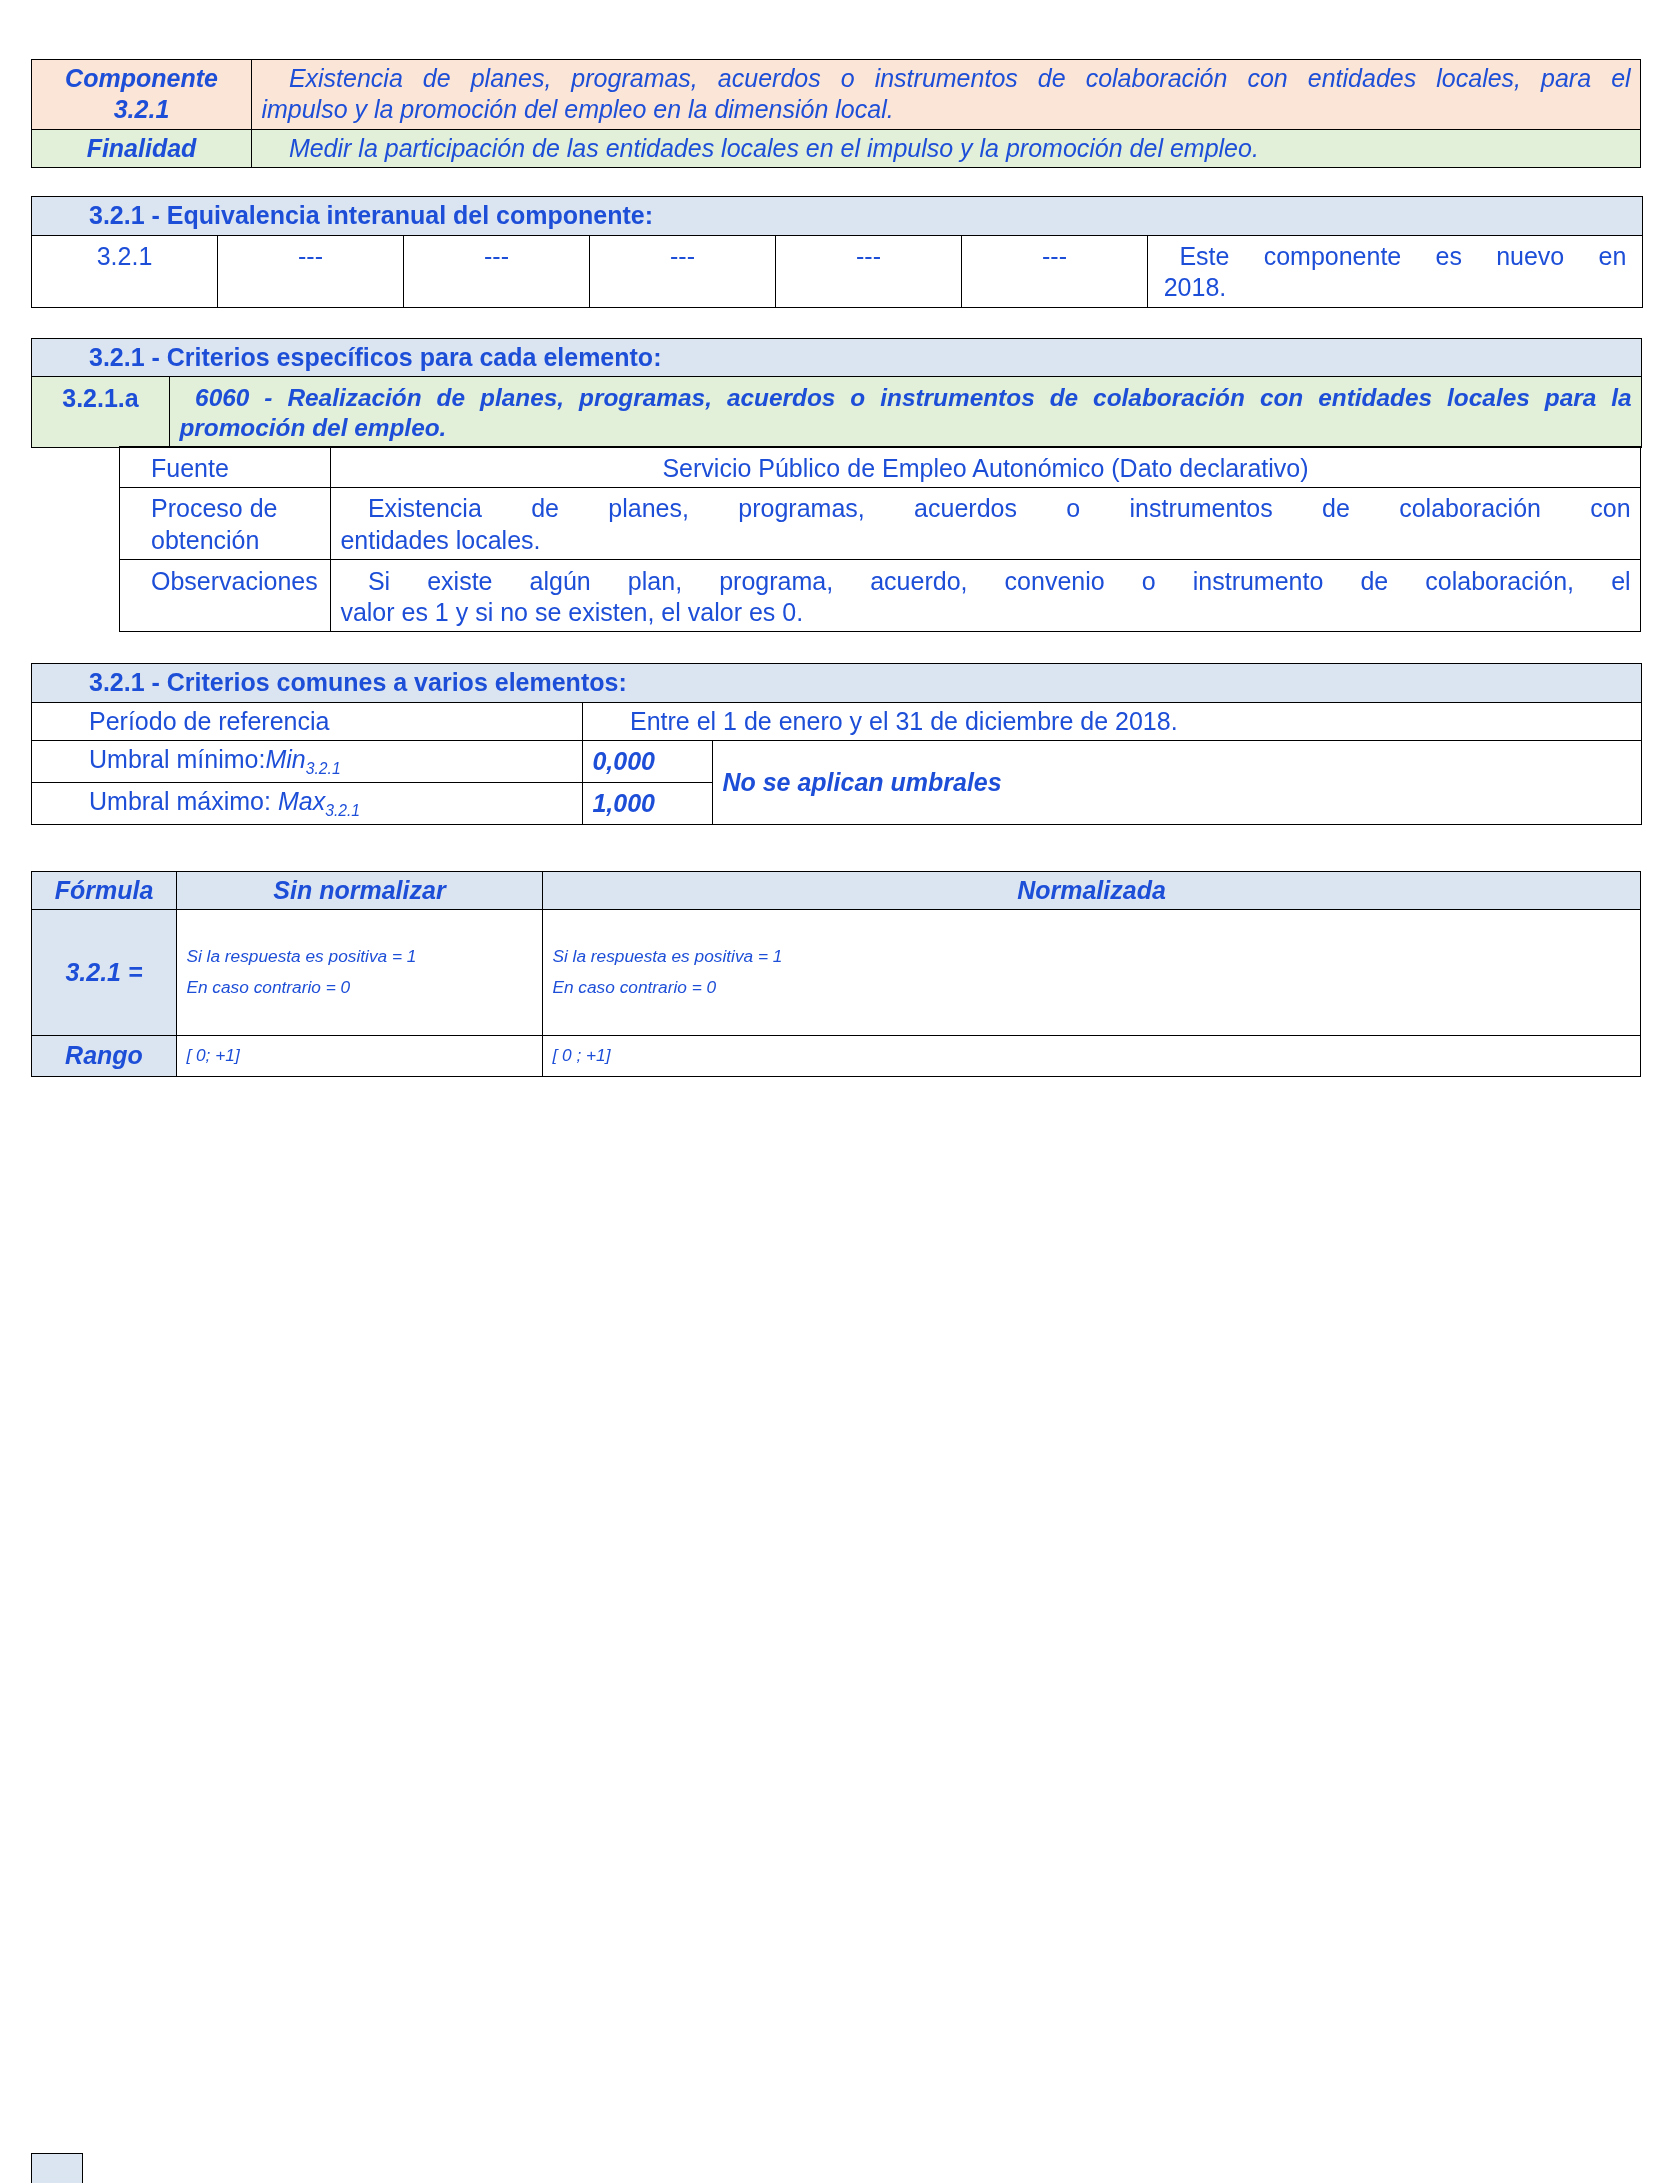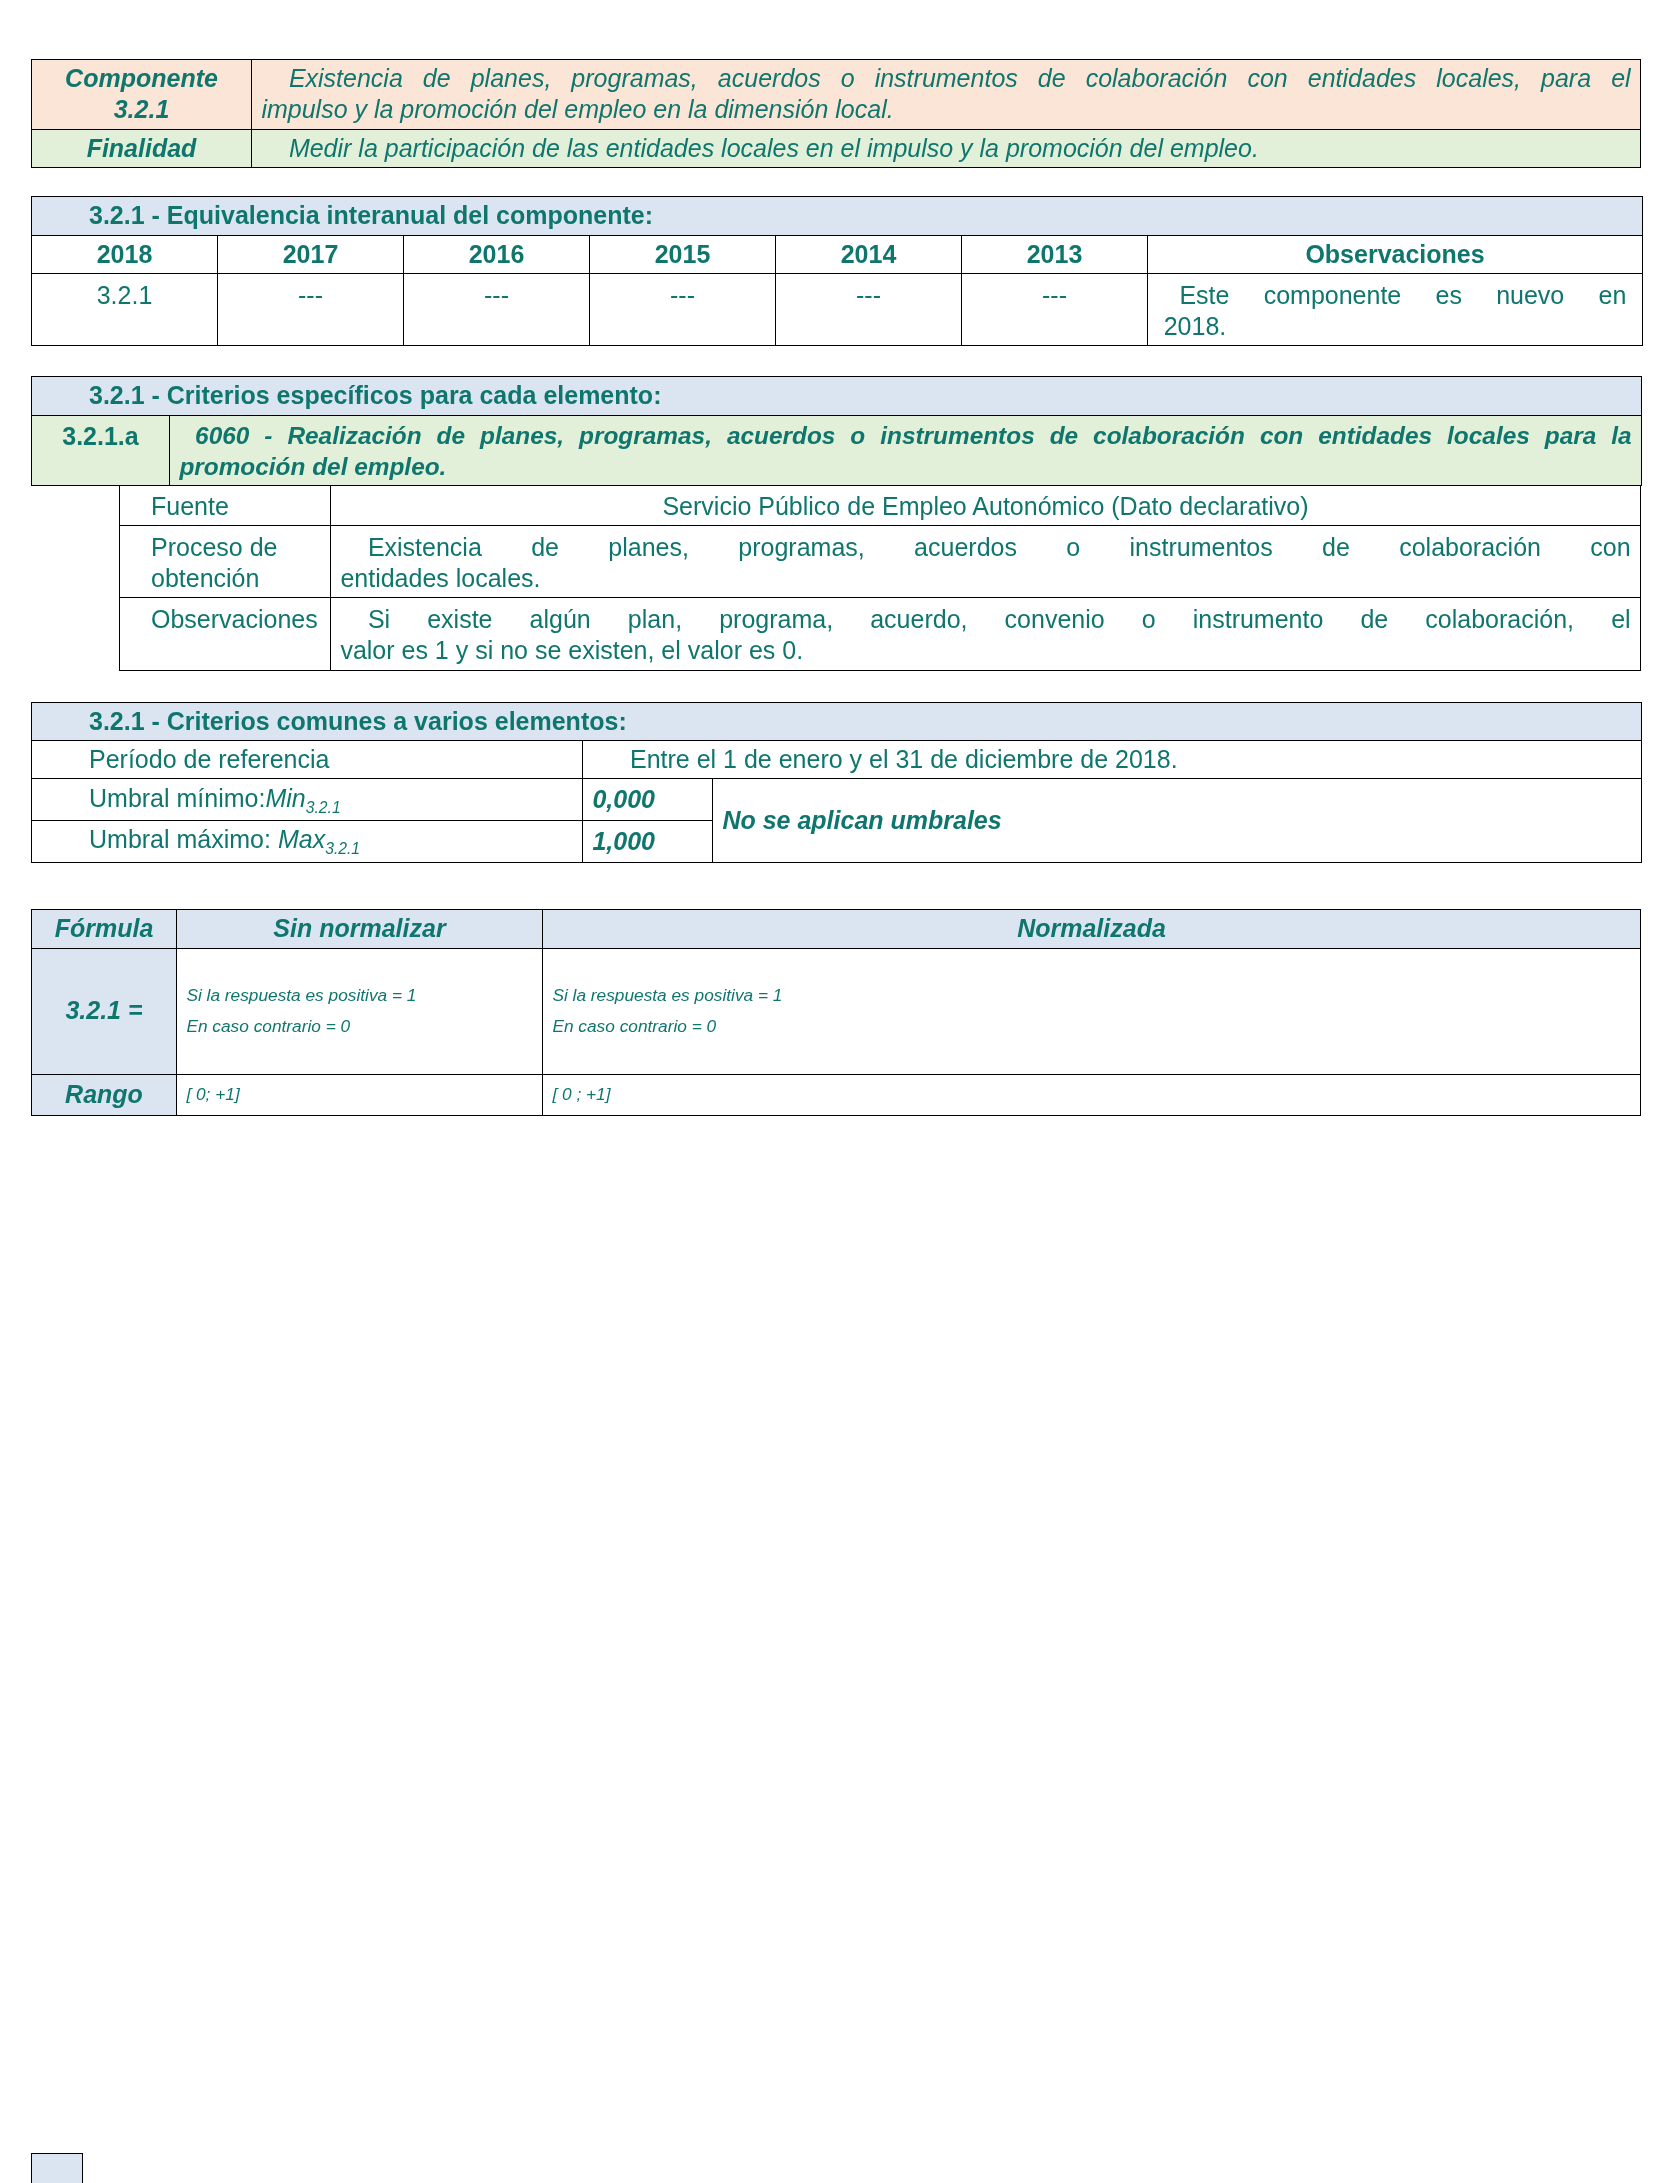--- a/index.html
+++ b/index.html
@@ -4,21 +4,21 @@
 <style>
   * { box-sizing: border-box; margin: 0; padding: 0; }
   html, body { background: #ffffff; }
   .page {
     position: relative;
     width: 1672px;
     height: 2183px;
     background: #ffffff;
     font-family: "Liberation Sans", sans-serif;
     font-size: 25px;
-    color: #0f766e;
+    color: #1d4ed8;
     line-height: 1.25;
     overflow: hidden;
   }
   .content { position: absolute; top: 59px; left: 31px; width: 1609px; }
 
   table { border-collapse: collapse; table-layout: fixed; width: 1609px; }
   td { border: 1.6px solid #000; vertical-align: middle; padding: 3.1px 9.4px; overflow: hidden; }
 
   .tan   { background: #fbe5d6; }
   .green { background: #e2efd9; }
@@ -103,29 +103,20 @@
           <col style="width:186px">
         <col style="width:186px">
           <col style="width:186px">
           <col style="width:186px">
         <col style="width:495px">
       </colgroup>
       <tbody>
           <tr style="height:35px">
         <td colspan="7" class="blue title-cell">3.2.1 - Equivalencia interanual del componente:</td>
       </tr>
-      <tr style="height:33px">
-        <td class="b ctr">2018</td>
-        <td class="b ctr">2017</td>
-        <td class="b ctr">2016</td>
-        <td class="b ctr">2015</td>
-        <td class="b ctr">2014</td>
-        <td class="b ctr">2013</td>
-        <td class="b ctr">Observaciones</td>
-      </tr>
       <tr style="height:69px">
         <td class="ctr vtop">3.2.1</td>
         <td class="ctr vtop">---</td>
         <td class="ctr vtop">---</td>
         <td class="ctr vtop">---</td>
         <td class="ctr vtop">---</td>
         <td class="ctr vtop">---</td>
         <td class="vtop" style="padding-left:15.7px;padding-right:15.7px">
           <div class="jline ind20">Este componente es nuevo en</div>
           <div>2018.</div>

